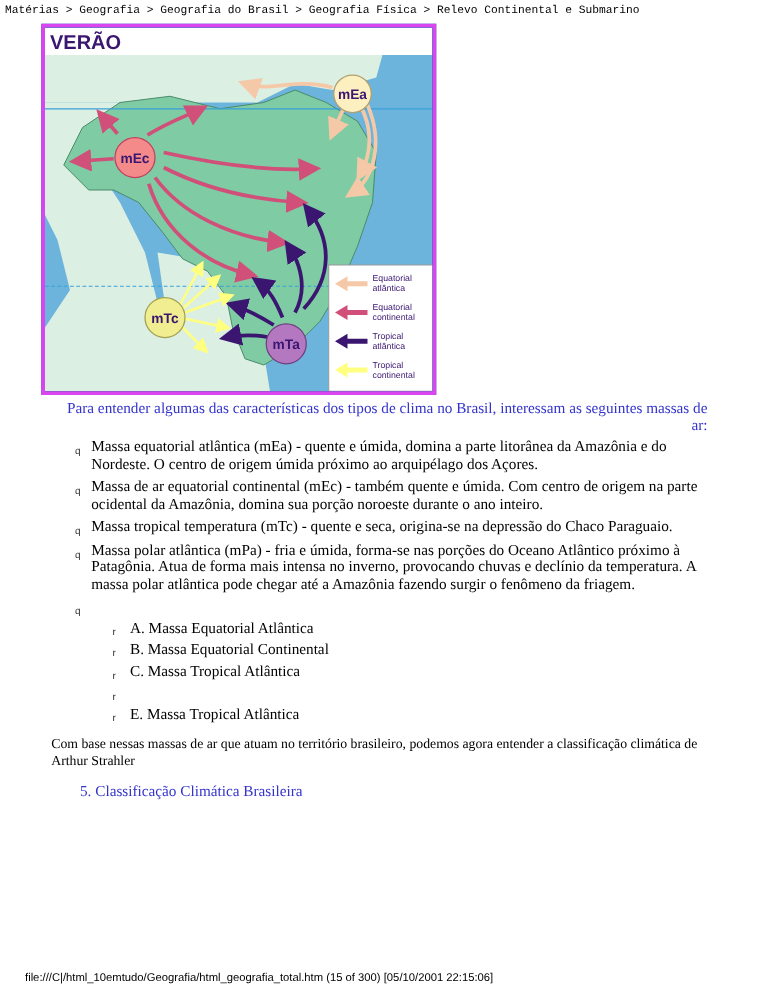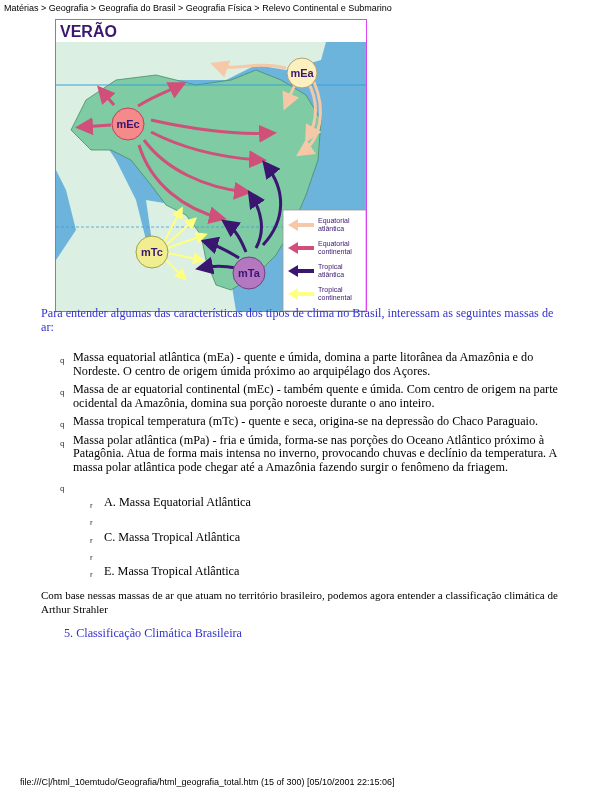--- a/index.html
+++ b/index.html
@@ -1,21 +1,21 @@
 <!DOCTYPE html>
 <html><head>
 <meta charset="utf-8">
 <style>
   html, body { margin: 0; padding: 0; background: #ffffff; }
   body { width: 612px; height: 792px; position: relative; overflow: hidden; font-family: "Liberation Serif", serif; color: #000; }
-  .breadcrumb { position: absolute; left: 4px; top: 3px; font-family: Liberation Sans, sans-serif; font-size: 9px; color: #000; white-space: nowrap; }
+  .breadcrumb { position: absolute; left: 4px; top: 3px; font-family: Liberation Mono, monospace; font-size: 9px; color: #000; white-space: nowrap; }
   .footer { position: absolute; left: 4px; top: 777px; font-family: "Liberation Sans", sans-serif; font-size: 9px; color: #000; white-space: nowrap; padding-left: 16px; }
-  .figure { position: absolute; left: 55px; top: 19px; width: 310px; height: 291px; border: 1px solid #d946ef; background: #0369a1; overflow: hidden; }
+  .figure { position: absolute; left: 33px; top: 19px; width: 310px; height: 291px; border: 3px solid #d946ef; background: #0369a1; overflow: hidden; }
   .figure svg { display: block; }
-  .intro { position: absolute; left: 41px; top: 307px; width: 525px; font-size: 12.2px; line-height: 13.5px; color: #3333cc; }
+  .intro { position: absolute; left: 41px; top: 320px; width: 525px; font-size: 12.2px; line-height: 13.5px; color: #3333cc; text-align: right; }
   .bullets { position: absolute; left: 60px; top: 351px; width: 510px; margin: 0; padding: 0; list-style: none; font-size: 12.2px; line-height: 13.5px; }
   .bullets li { position: relative; padding-left: 13px; margin-bottom: 5px; }
   .bullets li .mark { position: absolute; left: 0; top: 3px; font-size: 8px; color: #333; font-family: "Liberation Sans", sans-serif; }
   .options { position: absolute; left: 90px; top: 496px; margin: 0; padding: 0; list-style: none; font-size: 12.2px; line-height: 13.5px; }
   .options li { position: relative; padding-left: 14px; height: 17.3px; }
   .options li .mark { position: absolute; left: 0; top: 3px; font-size: 8px; color: #333; font-family: "Liberation Sans", sans-serif; }
   .closing { position: absolute; left: 41px; top: 589px; width: 530px; font-size: 11px; line-height: 13.5px; }
   .next-link { position: absolute; left: 44px; top: 626px; font-size: 12.2px; color: #3333cc; text-decoration: none; margin-left: 20px; }
 </style>
 </head>
@@ -120,21 +120,21 @@
 <ul class="bullets">
   <li><span class="mark">q</span><span>Massa equatorial atlântica (mEa) - quente e úmida, domina a parte litorânea da Amazônia e do Nordeste. O centro de origem úmida próximo ao arquipélago dos Açores.</span></li>
   <li><span class="mark">q</span><span>Massa de ar equatorial continental (mEc) - também quente e úmida. Com centro de origem na parte ocidental da Amazônia, domina sua porção noroeste durante o ano inteiro.</span></li>
   <li><span class="mark">q</span><span>Massa tropical temperatura (mTc) - quente e seca, origina-se na depressão do Chaco Paraguaio.</span></li>
   <li><span class="mark">q</span><span>Massa polar atlântica (mPa) - fria e úmida, forma-se nas porções do Oceano Atlântico próximo à Patagônia. Atua de forma mais intensa no inverno, provocando chuvas e declínio da temperatura. A massa polar atlântica pode chegar até a Amazônia fazendo surgir o fenômeno da friagem.</span></li>
   <li><span class="mark">q</span></li>
 </ul>
 
 <ul class="options">
   <li><span class="mark">r</span><span>A. Massa Equatorial Atlântica</span></li>
-  <li><span class="mark">r</span></li>
+  <li><span class="mark">r</span><span>B. Massa Equatorial Continental</span></li>
   <li><span class="mark">r</span><span>C. Massa Tropical Atlântica</span></li>
   <li><span class="mark">r</span></li>
   <li><span class="mark">r</span><span>E. Massa Tropical Atlântica</span></li>
 </ul>
 
 <div class="closing">Com base nessas massas de ar que atuam no território brasileiro, podemos agora entender a classificação climática de Arthur Strahler</div>
 
 <a class="next-link">5. Classificação Climática Brasileira</a>
 
 <div class="footer">file:///C|/html_10emtudo/Geografia/html_geografia_total.htm (15 of 300) [05/10/2001 22:15:06]</div>

